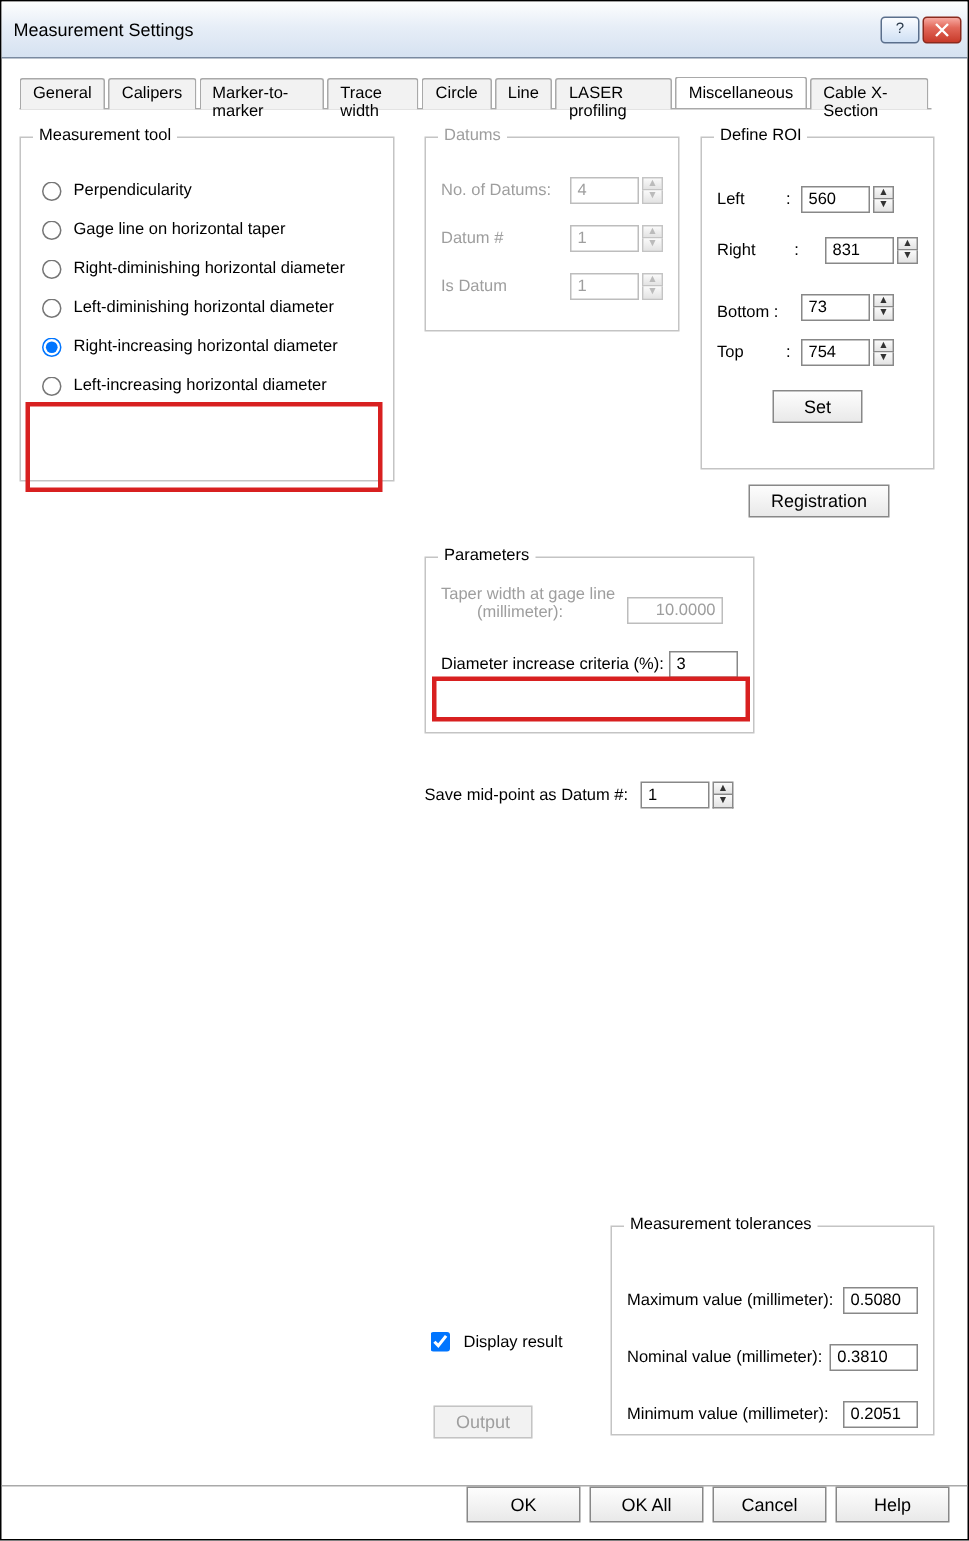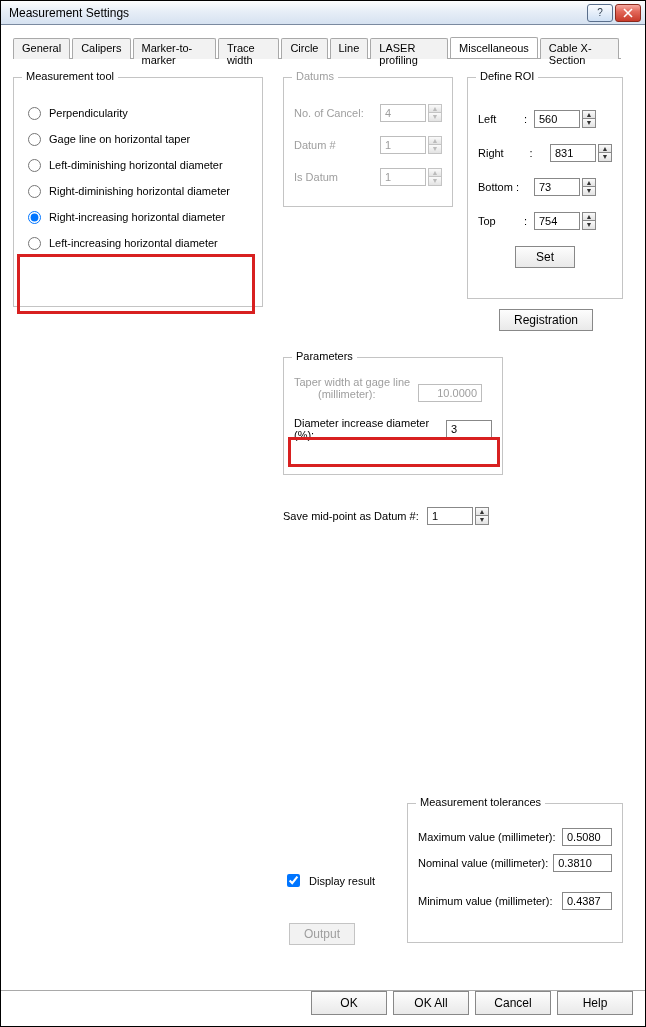--- a/index.html
+++ b/index.html
@@ -9,21 +9,21 @@
     font-size: 11px;
     background: #fff;
     width: 646px;
     height: 1027px;
     border: 1px solid #000;
     display: flex;
     flex-direction: column;
     overflow: hidden;
   }
   .titlebar {
-    height: 24px;
+    height: 38px;
     background: linear-gradient(#fdfefe,#e7eef7 45%,#d6e2f1);
     border-bottom: 1px solid #7a8aa0;
     display: flex;
     align-items: center;
     padding: 0 4px 0 8px;
   }
   .titlebar .title { flex:1; font-size:12px; color:#000; }
   .titlebar .win-btn {
     width:26px; height:18px; margin-left:2px;
     border:1px solid #5a6f8c; border-radius:3px;
@@ -123,42 +123,42 @@
         <label class="radio-row">
           <input type="radio" name="mt" style="">
           <span>Perpendicularity</span>
         </label>
         <label class="radio-row">
           <input type="radio" name="mt" style="">
           <span>Gage line on horizontal taper</span>
         </label>
         <label class="radio-row">
           <input type="radio" name="mt" style="">
+          <span>Right-diminishing horizontal diameter</span>
+        </label>
+        <label class="radio-row">
+          <input type="radio" name="mt" style="">
           <span>Left-diminishing horizontal diameter</span>
-        </label>
-        <label class="radio-row">
-          <input type="radio" name="mt" style="">
-          <span>Right-diminishing horizontal diameter</span>
         </label>
         <label class="radio-row">
           <input type="radio" name="mt" checked="" style="">
           <span>Right-increasing horizontal diameter</span>
         </label>
         <label class="radio-row">
           <input type="radio" name="mt" style="">
           <span>Left-increasing horizontal diameter</span>
         </label>
       </div>
   </div>
   <div class="highlight-red" style="left:16px; top:229px; width:238px; height:60px;"></div>
 
   <div class="group disabled" style="left:282px; top:52px; width:170px; height:130px;">
     <span class="legend">Datums</span>
     <div class="field-row disabled" style="margin-top:8px;">
-      <span class="lbl" style="width:86px;">No. of Cancel:</span>
+      <span class="lbl" style="width:86px;">No. of Datums:</span>
       <span class="spinner">
         <span class="textbox disabled" style="width:34px;">4</span>
         <span class="spin-btns disabled">
             <span class="sbtn">▲</span>
             <span class="sbtn">▼</span>
           </span>
       </span>
     </div>
     <div class="field-row disabled" style="margin-top:6px;">
       <span class="lbl" style="width:86px;">Datum #</span>
@@ -200,21 +200,21 @@
       <span class="lbl" style="width:46px;">Right</span>
       <span style="width:10px;">:</span>
       <span class="spinner">
         <span class="textbox" style="width: 40px;" contenteditable="true">831</span>
         <span class="spin-btns">
             <span class="sbtn">▲</span>
             <span class="sbtn">▼</span>
           </span>
       </span>
     </div>
-    <div class="field-row" style="margin-top:8px;">
+    <div class="field-row" style="margin-top:8px;align-items:flex-end;">
       <span class="lbl" style="width:56px;">Bottom :</span>
       <span class="spinner">
         <span class="textbox" style="width: 40px;" contenteditable="true">73</span>
         <span class="spin-btns">
             <span class="sbtn">▲</span>
             <span class="sbtn">▼</span>
           </span>
       </span>
     </div>
     <div class="field-row" style="margin-top:8px;">
@@ -239,21 +239,21 @@
   <div class="group" style="left:282px; top:332px; width:220px; height:118px;">
     <span class="legend">Parameters</span>
     <div class="field-row disabled" style="margin-top:4px; height:auto; align-items:flex-start;">
       <span style="width:124px;">
         <span>Taper width at gage line</span><br>
         <span style="padding-left:24px;">(millimeter):</span>
       </span>
       <span class="textbox disabled" style="width:64px; margin-top:8px; text-align:right; justify-content:flex-end;">10.0000</span>
     </div>
     <div class="field-row" style="margin-top:14px;">
-      <span class="lbl" style="width:152px;">Diameter increase diameter (%):</span>
+      <span class="lbl" style="width:152px;">Diameter increase criteria (%):</span>
       <span class="textbox" style="width: 46px;" contenteditable="true">3</span>
     </div>
   </div>
   <div class="highlight-red" style="left:287px; top:412px; width:212px; height:30px;"></div>
 
   <div style="position:absolute; left:282px; top:478px;" class="field-row">
     <span class="lbl" style="width:144px;">Save mid-point as Datum #:</span>
     <span class="spinner">
       <span class="textbox" style="width: 34px;" contenteditable="true">1</span>
       <span class="spin-btns">
@@ -267,31 +267,31 @@
     <input type="checkbox" id="chk" checked="" style="">
     <span>Display result</span>
   </div>
 
   <div style="position:absolute; left:288px; top:898px;">
     <span class="btn disabled" style="width:66px;">Output</span>
   </div>
 
   <div class="group" style="left:406px; top:778px; width:216px; height:140px;">
     <span class="legend">Measurement tolerances</span>
-    <div class="field-row" style="margin-top:6px;">
+    <div class="field-row" style="margin-top:22px;">
       <span class="lbl" style="width:144px;">Maximum value (millimeter):</span>
       <span class="textbox" style="width: 50px;" contenteditable="true">0.5080</span>
     </div>
-    <div class="field-row" style="">
+    <div class="field-row" style="margin-top:12px;">
       <span class="lbl" style="width:144px;">Nominal value (millimeter):</span>
       <span class="textbox" style="width: 62px;" contenteditable="true">0.3810</span>
     </div>
     <div class="field-row" style="margin-top:12px;">
       <span class="lbl" style="width:144px;">Minimum value (millimeter):</span>
-      <span class="textbox" style="width: 50px;" contenteditable="true">0.4387</span>
+      <span class="textbox" style="width: 50px;" contenteditable="true">0.2051</span>
     </div>
   </div>
 
 </div>
 
 <div class="bottom-bar">
   <span class="btn">OK</span>
   <span class="btn">OK All</span>
   <span class="btn">Cancel</span>
   <span class="btn">Help</span>

